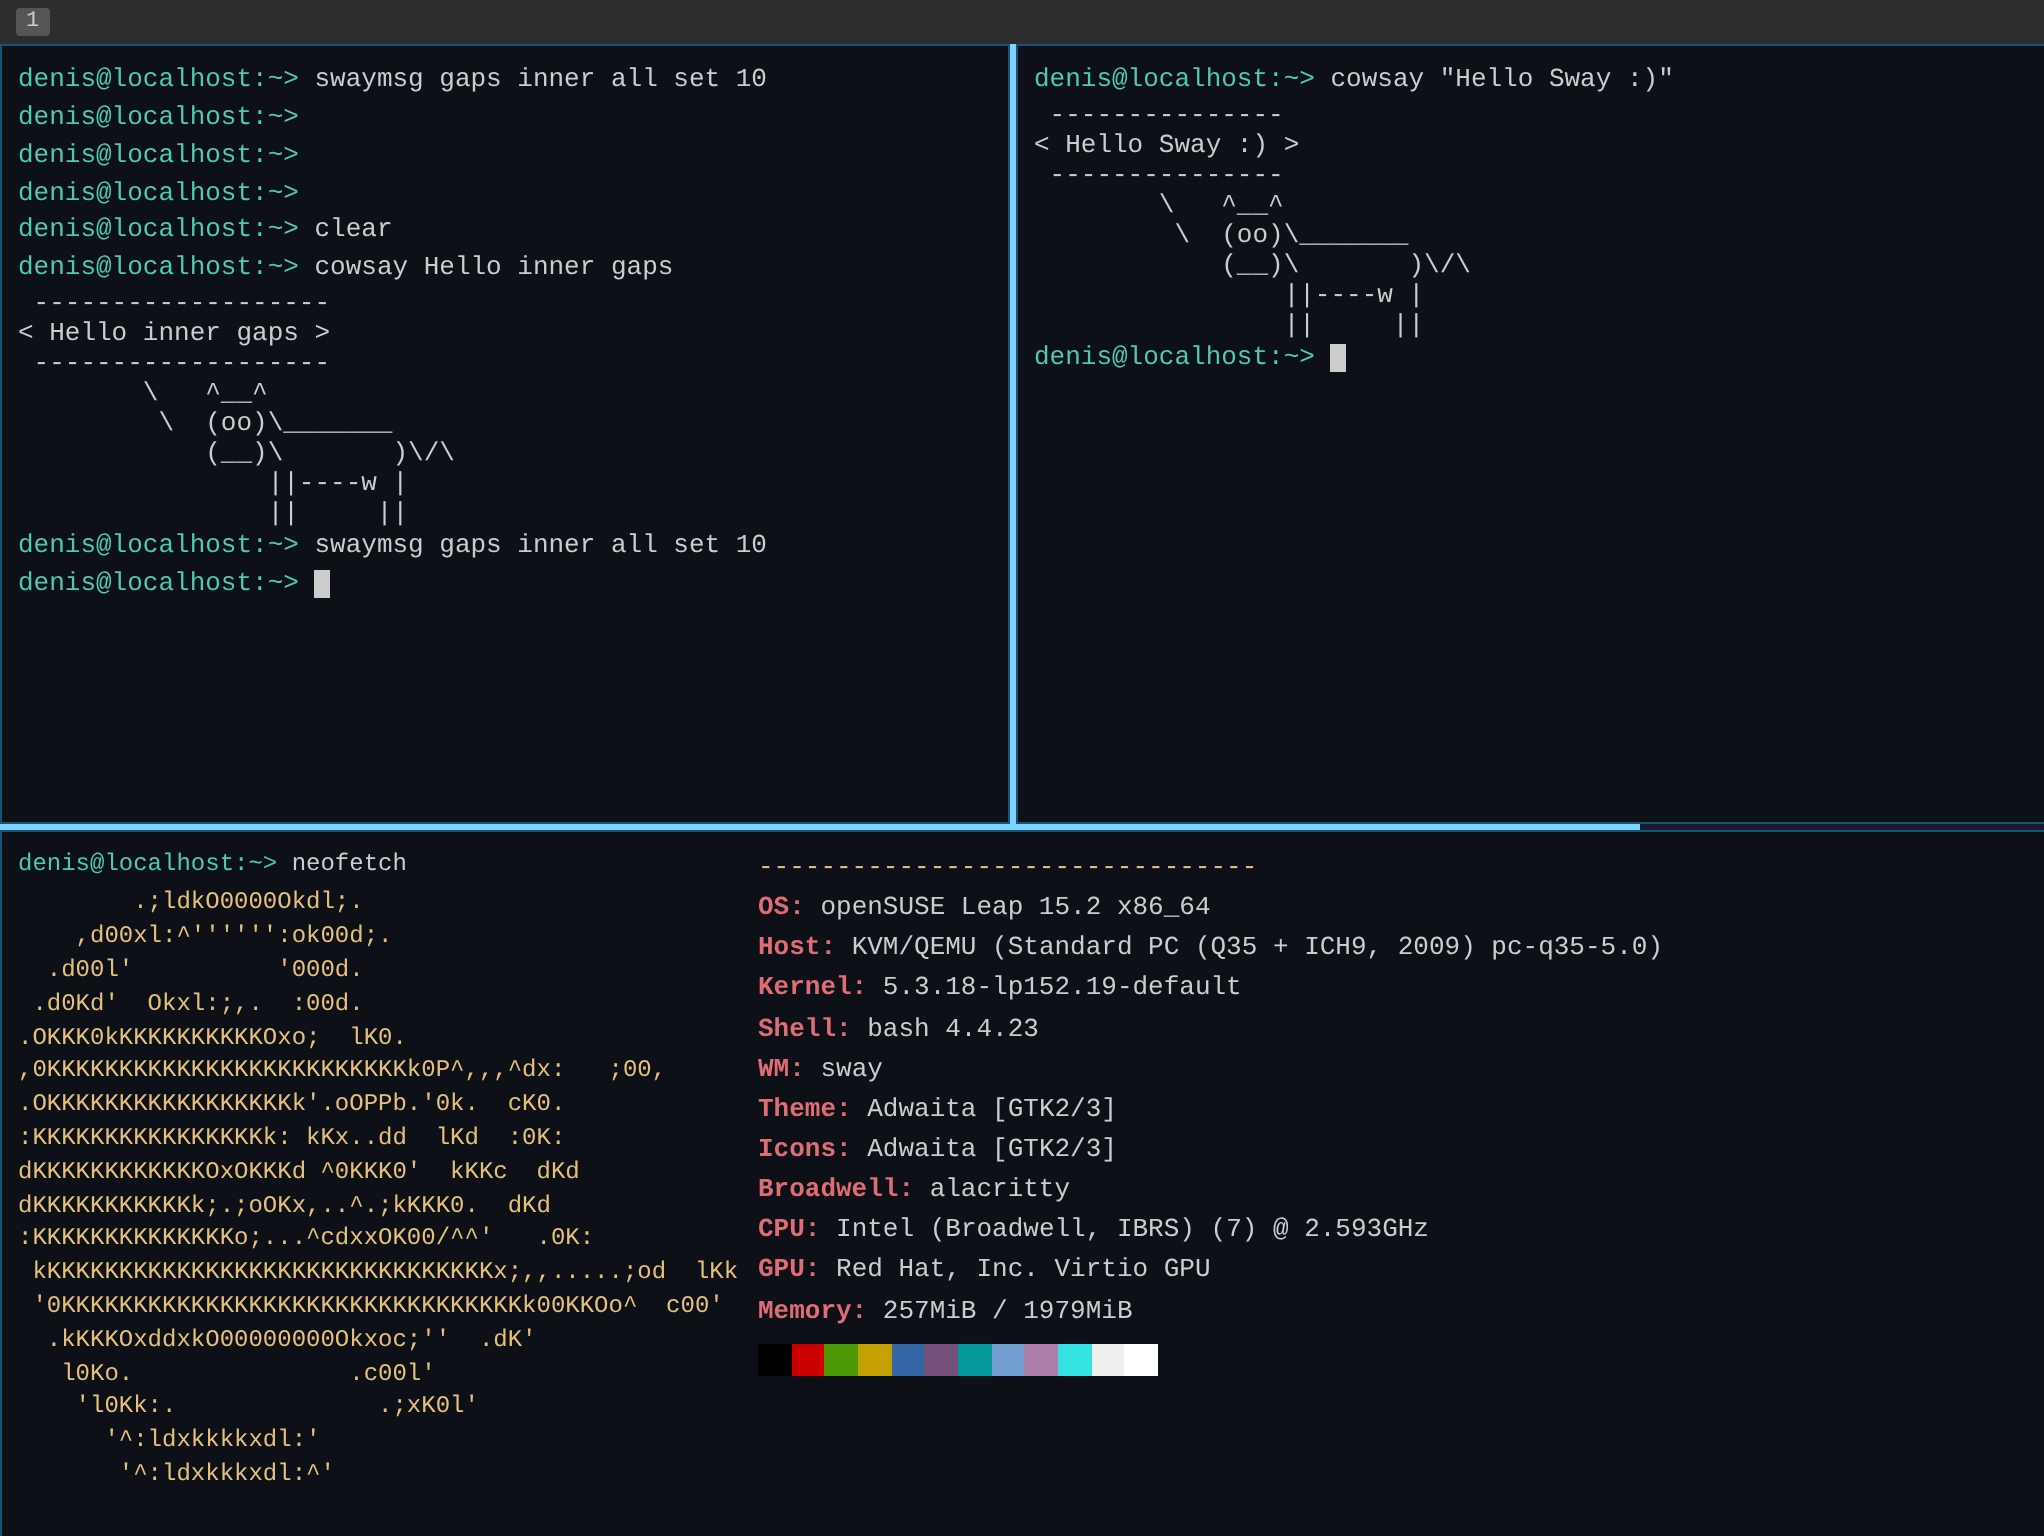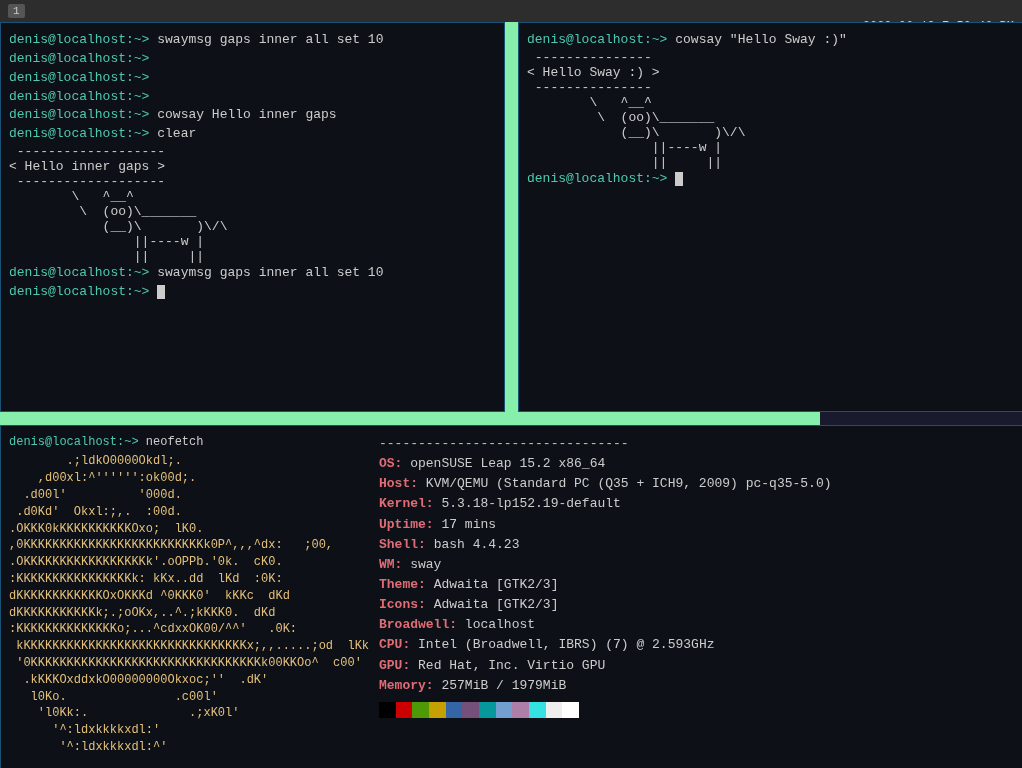--- a/index.html
+++ b/index.html
@@ -38,22 +38,22 @@
     #top-bar-right {
       font-size: 12px;
       margin-top: 32px;
     }
 
     
     #main {
       display: grid;
       grid-template-columns: 505px 517px;
       grid-template-rows: 390px 356px;
-      gap: 13px;
-      background: #86efac;
+      gap: 3px;
+      background: #7dd3fc;
       width: 820px;
       height: 746px;
     }
 
     .terminal {
       background: #0d1117;
       padding: 8px;
       overflow: hidden;
       font-family: 'Courier New', Courier, monospace;
       font-size: 13px;
@@ -146,22 +146,22 @@
   <div id="top-bar-right">2020-06-19  7:56:46 PM</div>
 </div>
 
 <div id="main">
 
   <div class="terminal terminal-top-left">
     <div class="terminal-line"><span class="prompt">denis@localhost:~&gt;</span> swaymsg gaps inner all set 10</div>
     <div class="terminal-line"><span class="prompt">denis@localhost:~&gt;</span></div>
     <div class="terminal-line"><span class="prompt">denis@localhost:~&gt;</span></div>
     <div class="terminal-line"><span class="prompt">denis@localhost:~&gt;</span></div>
+    <div class="terminal-line"><span class="prompt">denis@localhost:~&gt;</span> clear</div>
     <div class="terminal-line"><span class="prompt">denis@localhost:~&gt;</span> cowsay Hello inner gaps</div>
-    <div class="terminal-line"><span class="prompt">denis@localhost:~&gt;</span> clear</div>
     <pre class="cow-art"> -------------------
 &lt; Hello inner gaps &gt;
  -------------------
         \   ^__^
          \  (oo)\_______
             (__)\       )\/\
                 ||----w |
                 ||     ||</pre>
     <div class="terminal-line"><span class="prompt">denis@localhost:~&gt;</span> swaymsg gaps inner all set 10</div>
     <div class="terminal-line"><span class="prompt">denis@localhost:~&gt;</span> <span class="cursor"></span></div>
@@ -202,26 +202,25 @@
     'l0Kk:.              .;xK0l'
       '^:ldxkkkkxdl:'
        '^:ldxkkkxdl:^'</pre>
     </div>
 
     <div class="neofetch-info">
       <div class="nf-sep">--------------------------------</div>
       <div><span class="nf-key">OS:</span> <span class="nf-val">openSUSE Leap 15.2 x86_64</span></div>
       <div><span class="nf-key">Host:</span> <span class="nf-val">KVM/QEMU (Standard PC (Q35 + ICH9, 2009) pc-q35-5.0)</span></div>
       <div><span class="nf-key">Kernel:</span> <span class="nf-val">5.3.18-lp152.19-default</span></div>
-      <div><span class="nf-key">Uptime:</span> <span class="nf-val">17 mins</span></div>
       <div><span class="nf-key">Shell:</span> <span class="nf-val">bash 4.4.23</span></div>
       <div><span class="nf-key">WM:</span> <span class="nf-val">sway</span></div>
       <div><span class="nf-key">Theme:</span> <span class="nf-val">Adwaita [GTK2/3]</span></div>
       <div><span class="nf-key">Icons:</span> <span class="nf-val">Adwaita [GTK2/3]</span></div>
-      <div><span class="nf-key">Broadwell:</span> <span class="nf-val">localhost</span></div>
+      <div><span class="nf-key">Broadwell:</span> <span class="nf-val">alacritty</span></div>
       <div><span class="nf-key">CPU:</span> <span class="nf-val">Intel (Broadwell, IBRS) (7) @ 2.593GHz</span></div>
       <div><span class="nf-key">GPU:</span> <span class="nf-val">Red Hat, Inc. Virtio GPU</span></div>
       <div><span class="nf-key">Memory:</span> <span class="nf-val">257MiB / 1979MiB</span></div>
 
       <div class="color-bar">
         <div class="color-swatch" style="background:#000000;"></div>
         <div class="color-swatch" style="background:#cc0000;"></div>
         <div class="color-swatch" style="background:#4e9a06;"></div>
         <div class="color-swatch" style="background:#c4a000;"></div>
         <div class="color-swatch" style="background:#3465a4;"></div>

